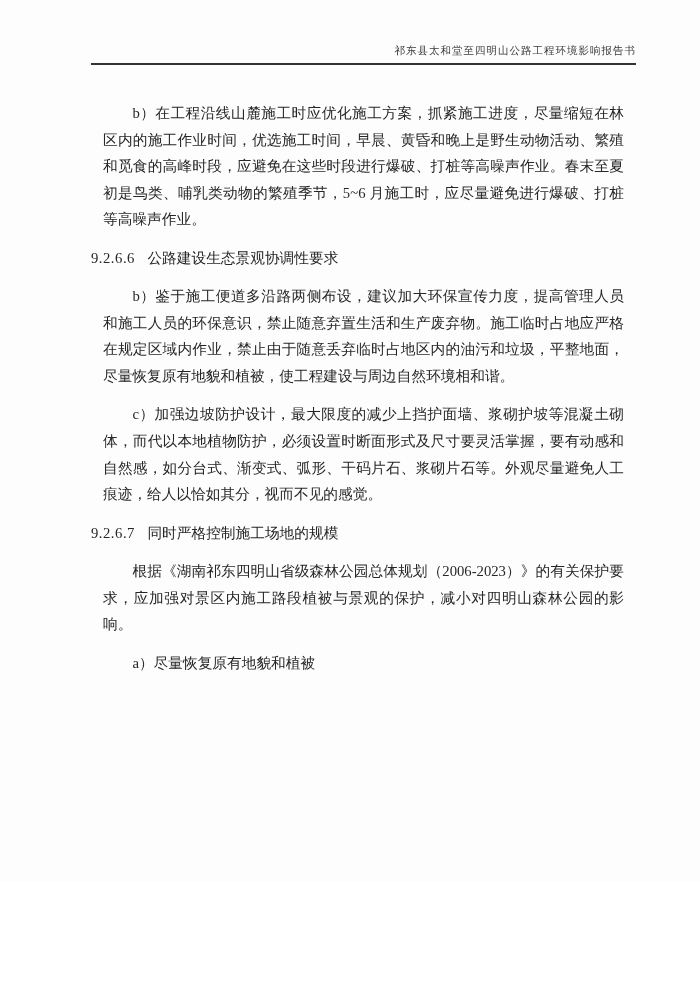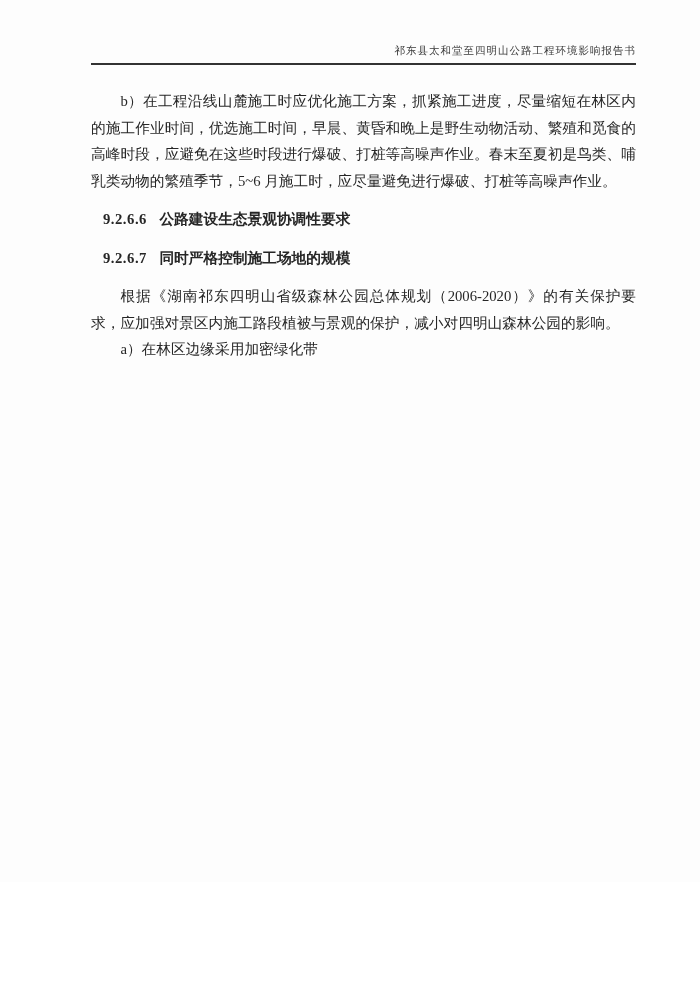--- a/index.html
+++ b/index.html
@@ -34,27 +34,27 @@
   .doc-body {
     position: absolute;
     left: 91px;
     top: 88px;
     width: 545px;
     font-size: 14.7px;
     line-height: 26.55px;
     text-align: justify;
   }
   .para {
-    margin: 0;
+    margin: 12px;
     text-indent: 2em;
   }
   .heading {
-    margin: 12px;
+    margin: 0;
     font-size: 14.7px;
-    font-weight: bold;
+    font-weight: normal;
     line-height: 26.55px;
     text-align: left;
   }
   .heading .hnum {
     margin-right: 0.85em;
     letter-spacing: 0.5px;
   }
   .heading .htitle.underlined {
     text-decoration: underline;
     text-underline-offset: 3px;
@@ -84,31 +84,33 @@
   <div class="doc-body">
 
     <p class="para">b）在工程沿线山麓施工时应优化施工方案，抓紧施工进度，尽量缩短在林区内的施工作业时间，优选施工时间，早晨、黄昏和晚上是野生动物活动、繁殖和觅食的高峰时段，应避免在这些时段进行爆破、打桩等高噪声作业。春末至夏初是鸟类、哺乳类动物的繁殖季节，5~6 月施工时，应尽量避免进行爆破、打桩等高噪声作业。</p>
 
 
     <h3 class="heading">
       <span class="hnum">9.2.6.6</span><span class="htitle">公路建设生态景观协调性要求</span>
     </h3>
 
 
+    <p class="para">b）鉴于施工便道多沿路两侧布设，建议加大环保宣传力度，提高管理人员和施工人员的环保意识，禁止随意弃置生活和生产废弃物。施工临时占地应严格在规定区域内作业，禁止由于随意丢弃临时占地区内的油污和垃圾，平整地面，尽量恢复原有地貌和植被，使工程建设与周边自然环境相和谐。</p>
 
+    <p class="para">c）加强边坡防护设计，最大限度的减少上挡护面墙、浆砌护坡等混凝土砌体，而代以本地植物防护，必须设置时断面形式及尺寸要灵活掌握，要有动感和自然感，如分台式、渐变式、弧形、干码片石、浆砌片石等。外观尽量避免人工痕迹，给人以恰如其分，视而不见的感觉。</p>
 
     <h3 class="heading">
       <span class="hnum">9.2.6.7</span><span class="htitle">同时严格控制施工场地的规模</span>
     </h3>
 
 
 
-    <p class="para">根据《湖南祁东四明山省级森林公园总体规划（2006-2020）》的有关保护要求，应加强对景区内施工路段植被与景观的保护，减小对四明山森林公园的影响。</p>
+    <p class="para">根据《湖南祁东四明山省级森林公园总体规划（2006-2023）》的有关保护要求，应加强对景区内施工路段植被与景观的保护，减小对四明山森林公园的影响。</p>
 
-    <p class="para">a）在林区边缘采用加密绿化带</p>
+    <p class="para">a）尽量恢复原有地貌和植被</p>
 
   </div>
 
   <div class="page-footer">
     <span>176</span>
   </div>
 
 </div>
 
 </body></html>

